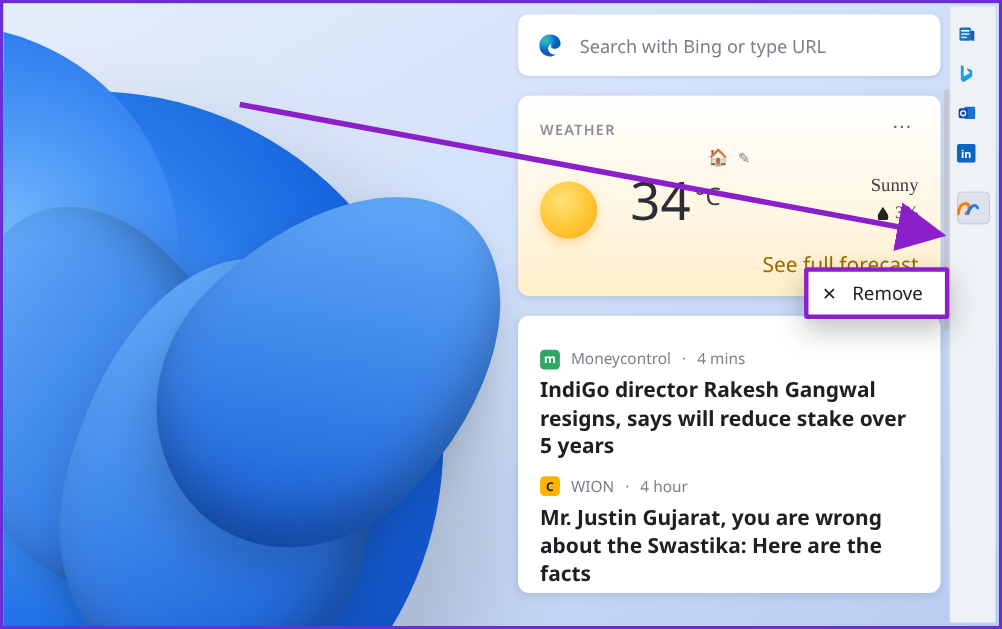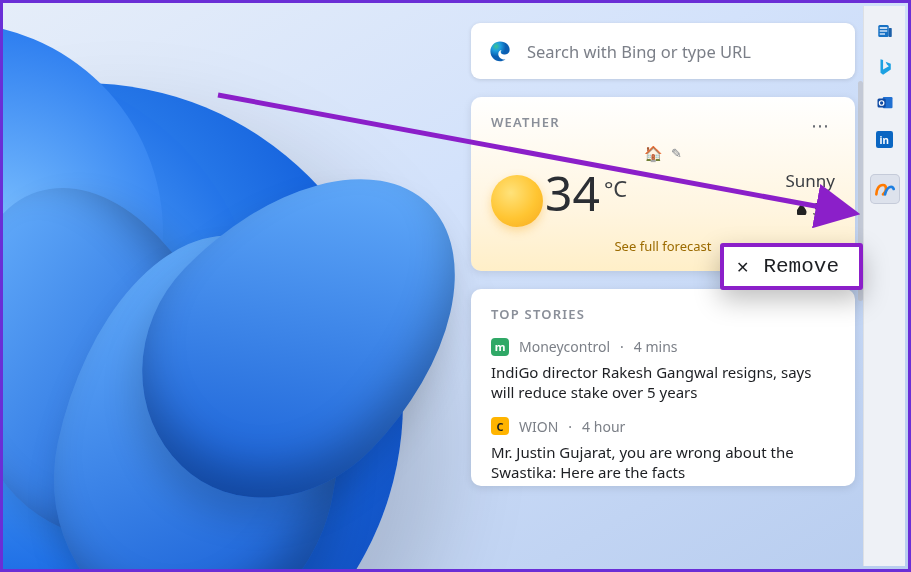--- a/index.html
+++ b/index.html
@@ -23,74 +23,74 @@
   .p1{width:260px;height:360px;left:-40px;top:180px;transform:rotate(-18deg);} 
   .p2{width:280px;height:400px;left:60px;top:230px;transform:rotate(12deg);} 
   .p3{width:260px;height:360px;left:170px;top:150px;transform:rotate(44deg);} 
 
   
   .vsidebar {
     position: absolute; top: 3px; right: 3px; bottom: 3px; width: 42px;
     background: #eef1f6; border-left: 1px solid rgba(0,0,0,.07);
     display: flex; flex-direction: column; align-items: center; gap: 6px; padding-top: 10px;
   }
-  .vitem { width:30px;height:30px;border-radius:5px; display:flex;align-items:center;justify-content:center; font-size:16px; cursor:pointer;}
+  .vitem { width:30px;height:30px;border-radius:5px; display:flex;align-items:center;font-size:16px; cursor:pointer;}
   .vitem.active{ background:#dde2ec; box-shadow:inset 0 0 0 1px #c5cbd9;}
   .vspacer{height:8px;}
 
   
   .panelcol {
     position:absolute; top:0; right:45px; bottom:0; width:400px;
-    padding:20px 8px 0 8px;
+    padding:10px 8px 0 8px;
   }
   .track{ position:absolute; top:0; right:0; width:5px; bottom:0; background:transparent; }
   .scrollthumb{ position:absolute; right:0; top:78px; width:5px; height:220px; background:#c3c9d6; border-radius:3px;}
 
   .searchbar{
     background:#fff; border-radius:9px; box-shadow:0 1px 4px rgba(0,0,0,.12);
     height:56px; display:flex; align-items:center; padding:0 18px; gap:16px;
   }
   .edgeicon{ width:22px;height:22px; position:relative;}
   .edgeicon svg{width:22px;height:22px;}
   .search-ph{ color:#7b7f88; font-size:16.5px; }
 
   .card{ background:#fff; border-radius:10px; box-shadow:0 2px 8px rgba(0,0,0,.10); padding:16px 20px 16px 20px; margin-top:18px;}
   .weather-card{ background:linear-gradient(180deg,#ffffff 0%, #fff5e0 65%, #ffefc8 100%); position:relative; }
-  .card-row{ display:flex; align-items:flex-start; justify-content:space-between;}
+  .card-row{ display:flex; align-items:flex-end; justify-content:space-between;}
   .sec-label{ color:#8a8f99; font-size:13px; letter-spacing:1.2px; font-weight:600;}
   .morebtn{ width:28px;height:24px; border-radius:5px; display:flex;align-items:center;justify-content:center;color:#60646c;cursor:pointer; font-size:18px; letter-spacing:2px;}
   .loc{ color:#55595f; font-size:15px; margin-top:6px; display:flex;align-items:center;justify-content:center;gap:8px;}
   .locpen{ font-size:13px;color:#7c8088;}
-  .wmain{ display:flex; align-items:flex-start; gap:4px; margin-top:6px;}
+  .wmain{ display:flex; align-items:flex-start; gap:32px; margin-top:6px;}
   .sun{ width:52px;height:52px;border-radius:50%; background:radial-gradient(circle at 38% 34%, #ffe27a 0%, #ffc532 55%, #f6a81e 100%); box-shadow: 0 4px 10px rgba(246,168,30,.35); margin-top:6px;}
   .temp{ font-size:48px; font-weight:400; color:#2b2e33; line-height:1; margin-left:-2px;}
   .tunit{ font-size:22px; color:#3b3e43; margin-left:4px; position:relative; top:4px;}
-  .wright{ margin-left:auto; text-align:right; color:#3b3e43; font-size:17px;}
+  .wright{ margin-left:auto; text-align:right; color:#3b3e43; font-size:17px;font-family:Liberation Serif, serif;}
   .precip{ color:#3b3e43; font-size:16px; margin-top:6px; display:flex;align-items:center;justify-content:flex-end;gap:6px;}
   .drop{ width:10px;height:12px; background:#222; clip-path: path('M5 0 C8 5 10 7 10 9 A5 5 0 1 1 0 9 C0 7 2 5 5 0 Z');}
-  .forecastlink{ color:#9c6b00; font-size:13px; text-align:center; margin-top:10px; cursor:pointer;}
+  .forecastlink{ color:#9c6b00; font-size:19px; text-align:right; margin-top:10px; cursor:pointer;}
 
   .stories-card{ padding-bottom:4px;}
   .story{ margin-top:14px;}
   .src{ display:flex; align-items:center; gap:10px; color:#7c8088; font-size:14px;}
   .srcicon{ width:18px;height:18px;border-radius:4px; display:flex;align-items:center;justify-content:center; font-size:11px; font-weight:700; color:#fff;}
   .mc{ background:#2fa866;}
   .wion{ background:#ffb400; color:#1d1d1d;}
-  .headline{ color:#1d1f23; font-size:15px; font-weight:400; line-height:1.35; margin-top:6px; cursor:pointer;}
+  .headline{ color:#1d1f23; font-size:19px; font-weight:700; line-height:1.35; margin-top:6px; cursor:pointer;}
 
   
   .popover{
     position:absolute; top:240px; right:45px;
     background:#fff; border:4px solid #8b1fc9; border-radius:3px;
     box-shadow:0 10px 26px rgba(0,0,0,.25);
     display:flex; align-items:center; gap:14px;
     padding:8px 20px 8px 12px; z-index:50;
   }
   .pop-x{ font-size:16px; color:#1d1f23; }
-  .pop-label{ font-size:21px; color:#1d1f23;font-family:Liberation Mono, monospace; }
+  .pop-label{ font-size:17px; color:#1d1f23; }
 
   
   .arrow{ position:absolute; z-index:45; pointer-events:none;}
 </style>
 </head>
 <body>
 
 <div class="wallpaper">
   <div class="bloom b1"></div>
   <div class="bloom b2"></div>
@@ -178,21 +178,20 @@
         <div class="precip">
           <span class="drop"></span>
           <span>3%</span>
         </div>
       </div>
     </div>
     <div class="forecastlink">See full forecast</div>
   </div>
 
   <div class="card stories-card">
-    <div class="sec-label">TOP STORIES</div>
 
     <div class="story">
       <div class="src">
         <span class="srcicon mc">m</span>
         <span>Moneycontrol</span>
         <span>·</span>
         <span>4 mins</span>
       </div>
       <div class="headline">IndiGo director Rakesh Gangwal resigns, says will reduce stake over 5 years</div>
     </div>

